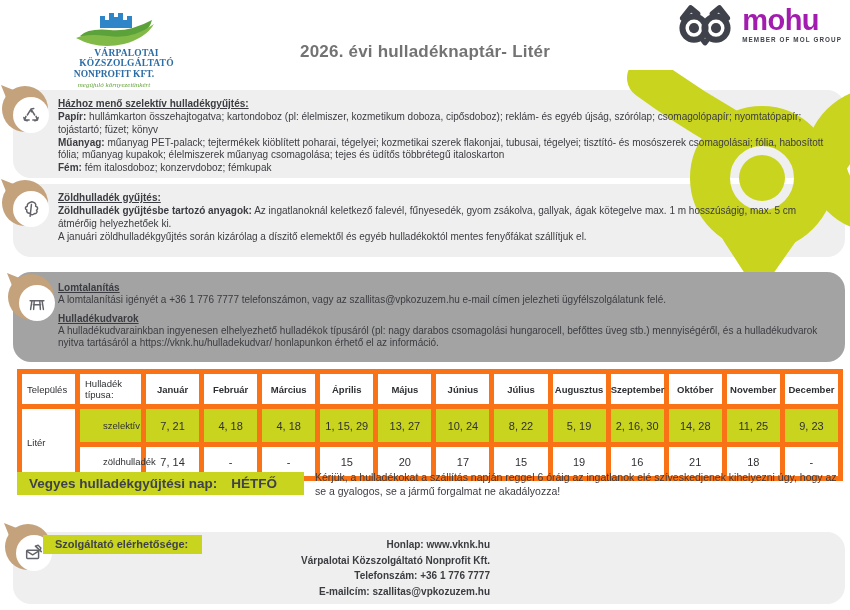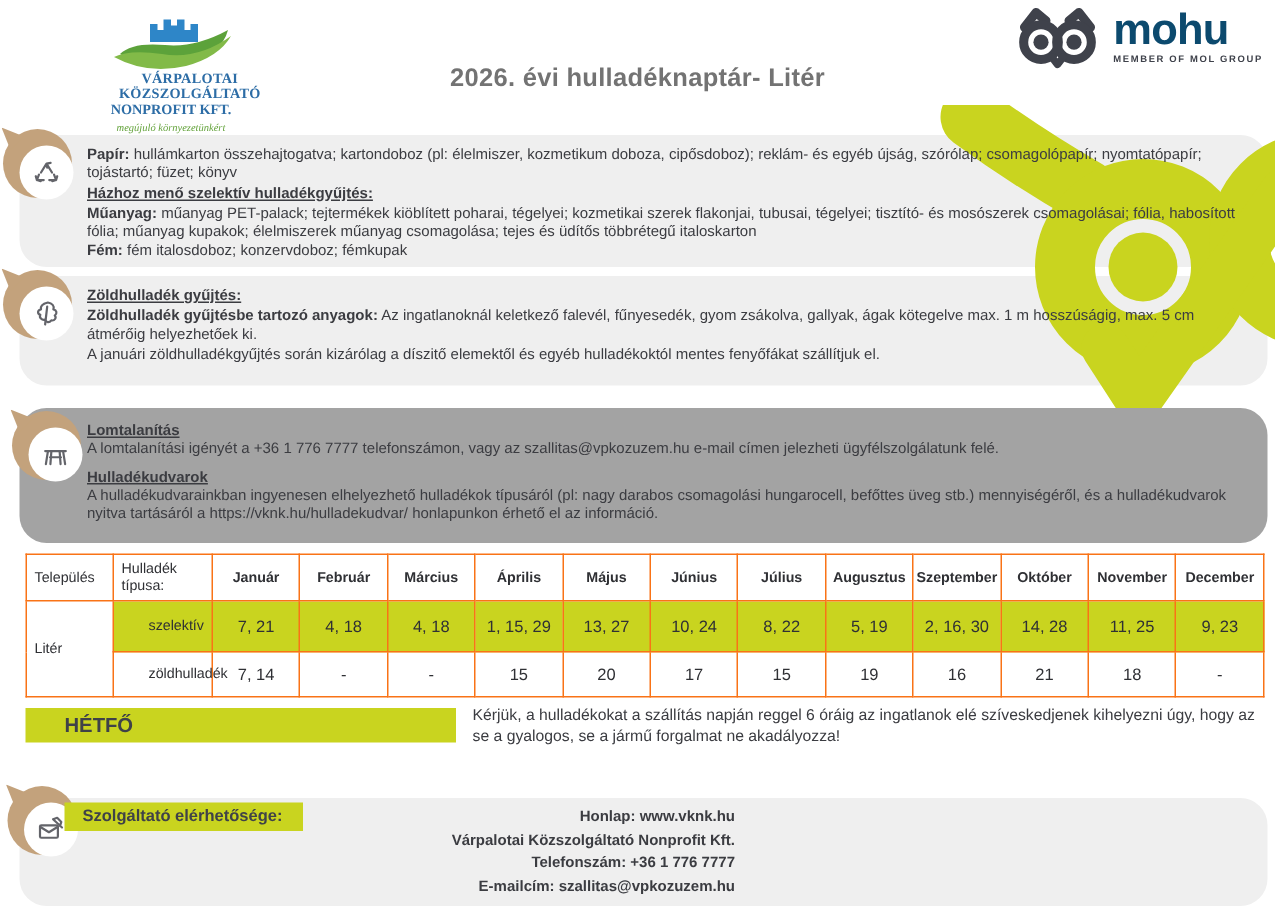--- a/index.html
+++ b/index.html
@@ -11,21 +11,21 @@
   .vknk-logo .mark{display:block;margin:0 auto;}
   .vknk-line1{font-family:"Liberation Serif","DejaVu Serif",serif;font-size:9.5px;font-weight:700;color:#2d6da6;letter-spacing:.2px;margin-left:25px;}
   .vknk-line2{font-family:"Liberation Serif","DejaVu Serif",serif;font-size:9.5px;font-weight:700;color:#2d6da6;margin-top:1px;}
   .vknk-motto{font-family:"Liberation Serif","DejaVu Serif",serif;font-size:7px;font-style:italic;color:#64a33c;margin-top:2px;}
 
   .page-title{position:absolute;left:225px;top:42px;width:400px;text-align:center;
               font-size:17px;font-weight:700;color:#737373;letter-spacing:.2px;}
 
   .mohu-logo{position:absolute;right:8px;top:5px;display:flex;align-items:flex-start;}
   .mohu-word{margin-left:8px;}
-  .mohu-name{font-size:29px;font-weight:700;color:#0c4a6e;line-height:30px;letter-spacing:-.5px;}
+  .mohu-name{font-size:29px;font-weight:700;color:#a21caf;line-height:30px;letter-spacing:-.5px;}
   .mohu-sub{font-size:6.3px;font-weight:700;color:#3f424b;letter-spacing:1.1px;margin-top:1px;}
 
   
   .owl-decor{position:absolute;left:520px;top:70px;width:330px;height:205px;z-index:1;pointer-events:none;}
 
   
   .box{position:absolute;left:13px;width:832px;border-radius:18px;}
   .box .content{position:relative;z-index:2;padding:8px 14px 8px 45px;font-size:10px;line-height:12.3px;}
   .gray{background:#efefef;}
   .tan{background:#a3a3a3;z-index:2;}
@@ -44,21 +44,21 @@
                clip-path:polygon(0 0,100% 40%,40% 100%);}
   .badge .inner{position:absolute;left:11px;top:11px;width:36px;height:36px;background:#ffffff;border-radius:50%;
                 display:flex;align-items:center;justify-content:center;}
   .b1{left:2px;top:86px;}
   .b2{left:2px;top:180px;}
   .b3{left:8px;top:274px;}
   .b4{left:5px;top:524px;}
 
   
   .cal-table{position:absolute;left:17px;top:369px;border-collapse:collapse;table-layout:fixed;width:826px;z-index:2;}
-  .cal-table th,.cal-table td{border:1px solid #f97316;background:#fff;text-align:center;vertical-align:middle;
+  .cal-table th,.cal-table td{border:5px solid #f97316;background:#fff;text-align:center;vertical-align:middle;
                               font-size:9.5px;color:#2f3034;padding:0;margin-top:44px;}
   .cal-table thead th{height:30px;font-weight:700;}
   .cal-table th.plainhead{font-weight:400;text-align:left;padding-left:5px;}
   .cal-table .r1 td{height:33px;font-size:11px;}
   .cal-table .r2 td{height:29px;font-size:11px;}
   .cal-table td.rowlabel{font-size:9.5px;text-align:left;padding-left:23px;}
   .cal-table td.settlement{font-size:9.5px;text-align:left;padding-left:5px;}
   .lime-cell{background:#c9d41f !important;}
 
   
@@ -116,22 +116,22 @@
       <path d="M128,8 Q165,35 205,58" stroke-width="42"></path>
       <circle cx="242" cy="108" r="52" stroke-width="40"></circle>
       <circle cx="358" cy="90" r="52" stroke-width="40"></circle>
       <path d="M217,162 L239,196 L336,58" stroke-width="32" stroke-linejoin="round"></path>
     </g>
     <circle cx="242" cy="108" r="23" fill="#c9d41f"></circle>
   </svg>
 
   <section class="box gray sec1">
     <div class="content">
+      <p><span class="h-u">Házhoz menő szelektív hulladékgyűjtés:</span></p>
       <p><b>Papír:</b><span> hullámkarton összehajtogatva; kartondoboz (pl: élelmiszer, kozmetikum doboza, cipősdoboz); reklám- és egyéb újság, szórólap; csomagolópapír; nyomtatópapír; tojástartó; füzet; könyv</span></p>
-      <p><span class="h-u">Házhoz menő szelektív hulladékgyűjtés:</span></p>
       <p><b>Műanyag:</b><span> műanyag PET-palack; tejtermékek kiöblített poharai, tégelyei; kozmetikai szerek flakonjai, tubusai, tégelyei; tisztító- és mosószerek csomagolásai; fólia, habosított fólia; műanyag kupakok; élelmiszerek műanyag csomagolása; tejes és üdítős többrétegű italoskarton</span></p>
       <p><b>Fém:</b><span> fém italosdoboz; konzervdoboz; fémkupak</span></p>
     </div>
   </section>
   <div class="badge b1">
     <div class="arc"></div>
       <div class="tail"></div>
     <div class="inner">
       <svg width="22" height="22" viewBox="0 0 24 24" class="glyph">
         <path d="M12,5.5 L16,12 M12,5.5 L8,12 M12,5.5 l3,-0.5 M12,5.5 l0.5,3"></path>
@@ -243,20 +243,21 @@
         <td>19</td>
         <td>16</td>
         <td>21</td>
         <td>18</td>
         <td>-</td>
       </tr>
     </tbody>
   </table>
 
   <div class="mixed-label">
+    <span>Vegyes hulladékgyűjtési nap:</span>
     <span class="val">HÉTFŐ</span>
   </div>
   <div class="mixed-note">Kérjük, a hulladékokat a szállítás napján reggel 6 óráig az ingatlanok elé szíveskedjenek kihelyezni úgy, hogy az se a gyalogos, se a jármű forgalmat ne akadályozza!</div>
 
   <section class="box gray footer-box"></section>
   <div class="provider-label">Szolgáltató elérhetősége:</div>
   <div class="contact">
     <div>Honlap: www.vknk.hu</div>
     <div>Várpalotai Közszolgáltató Nonprofit Kft.</div>
     <div>Telefonszám: +36 1 776 7777</div>

